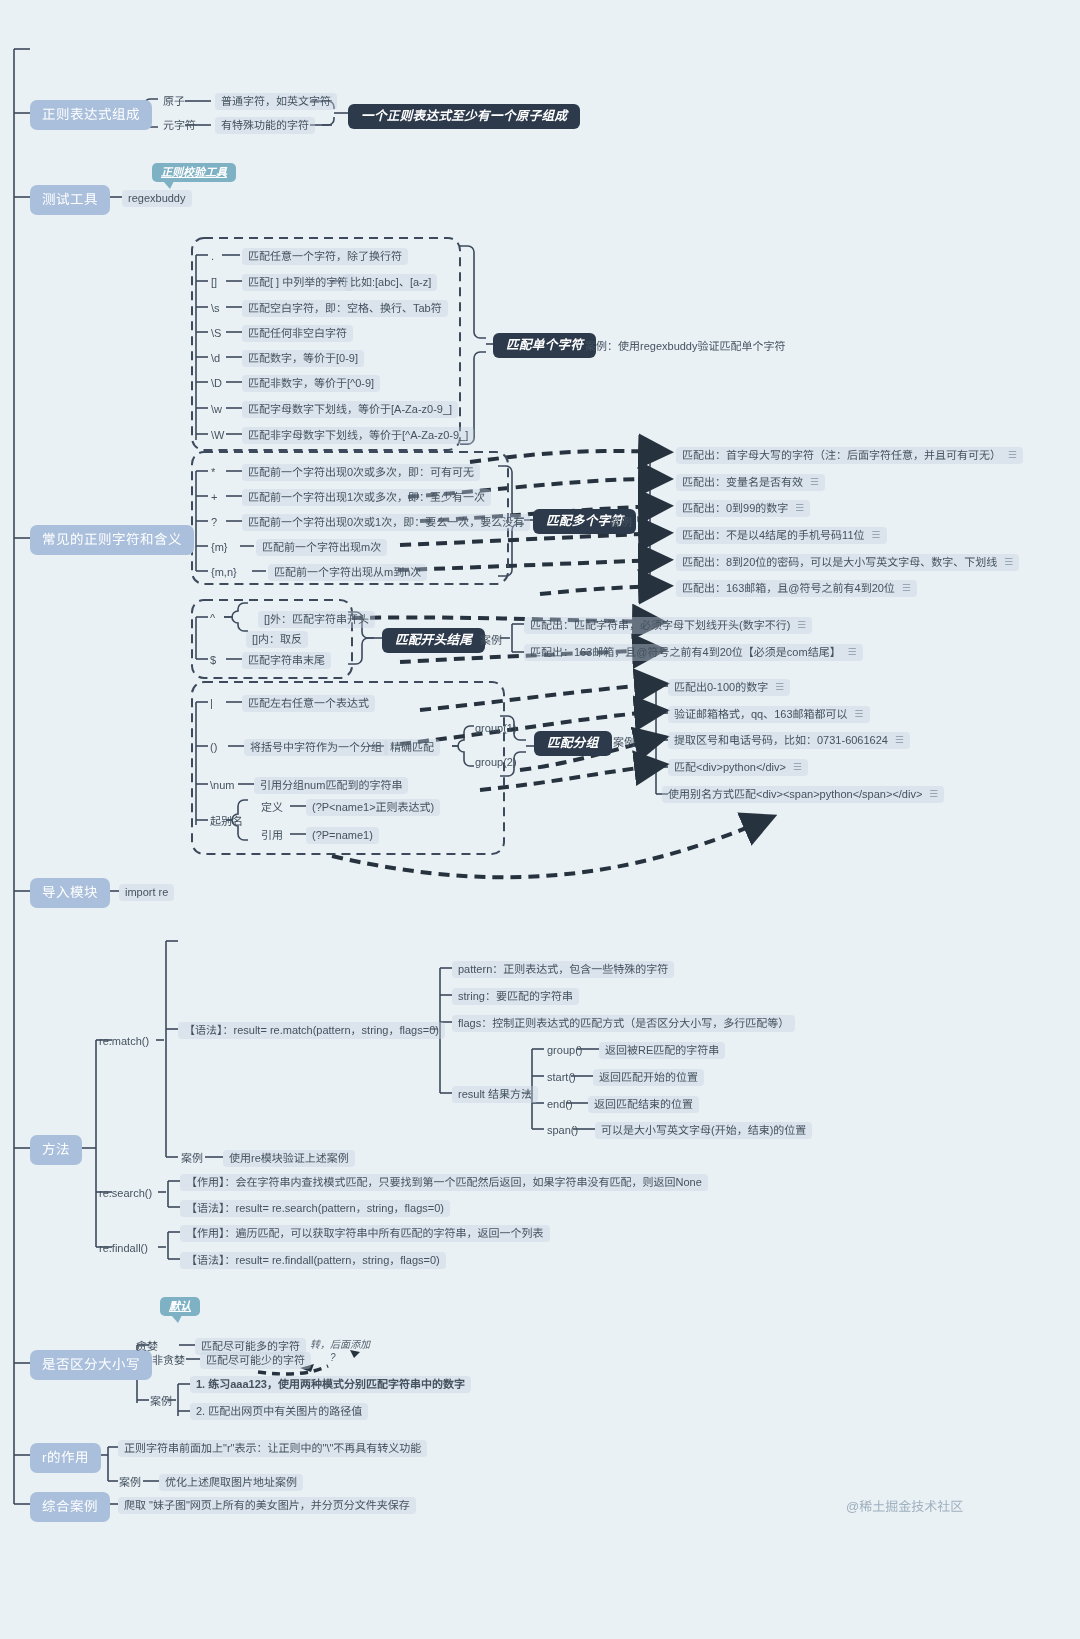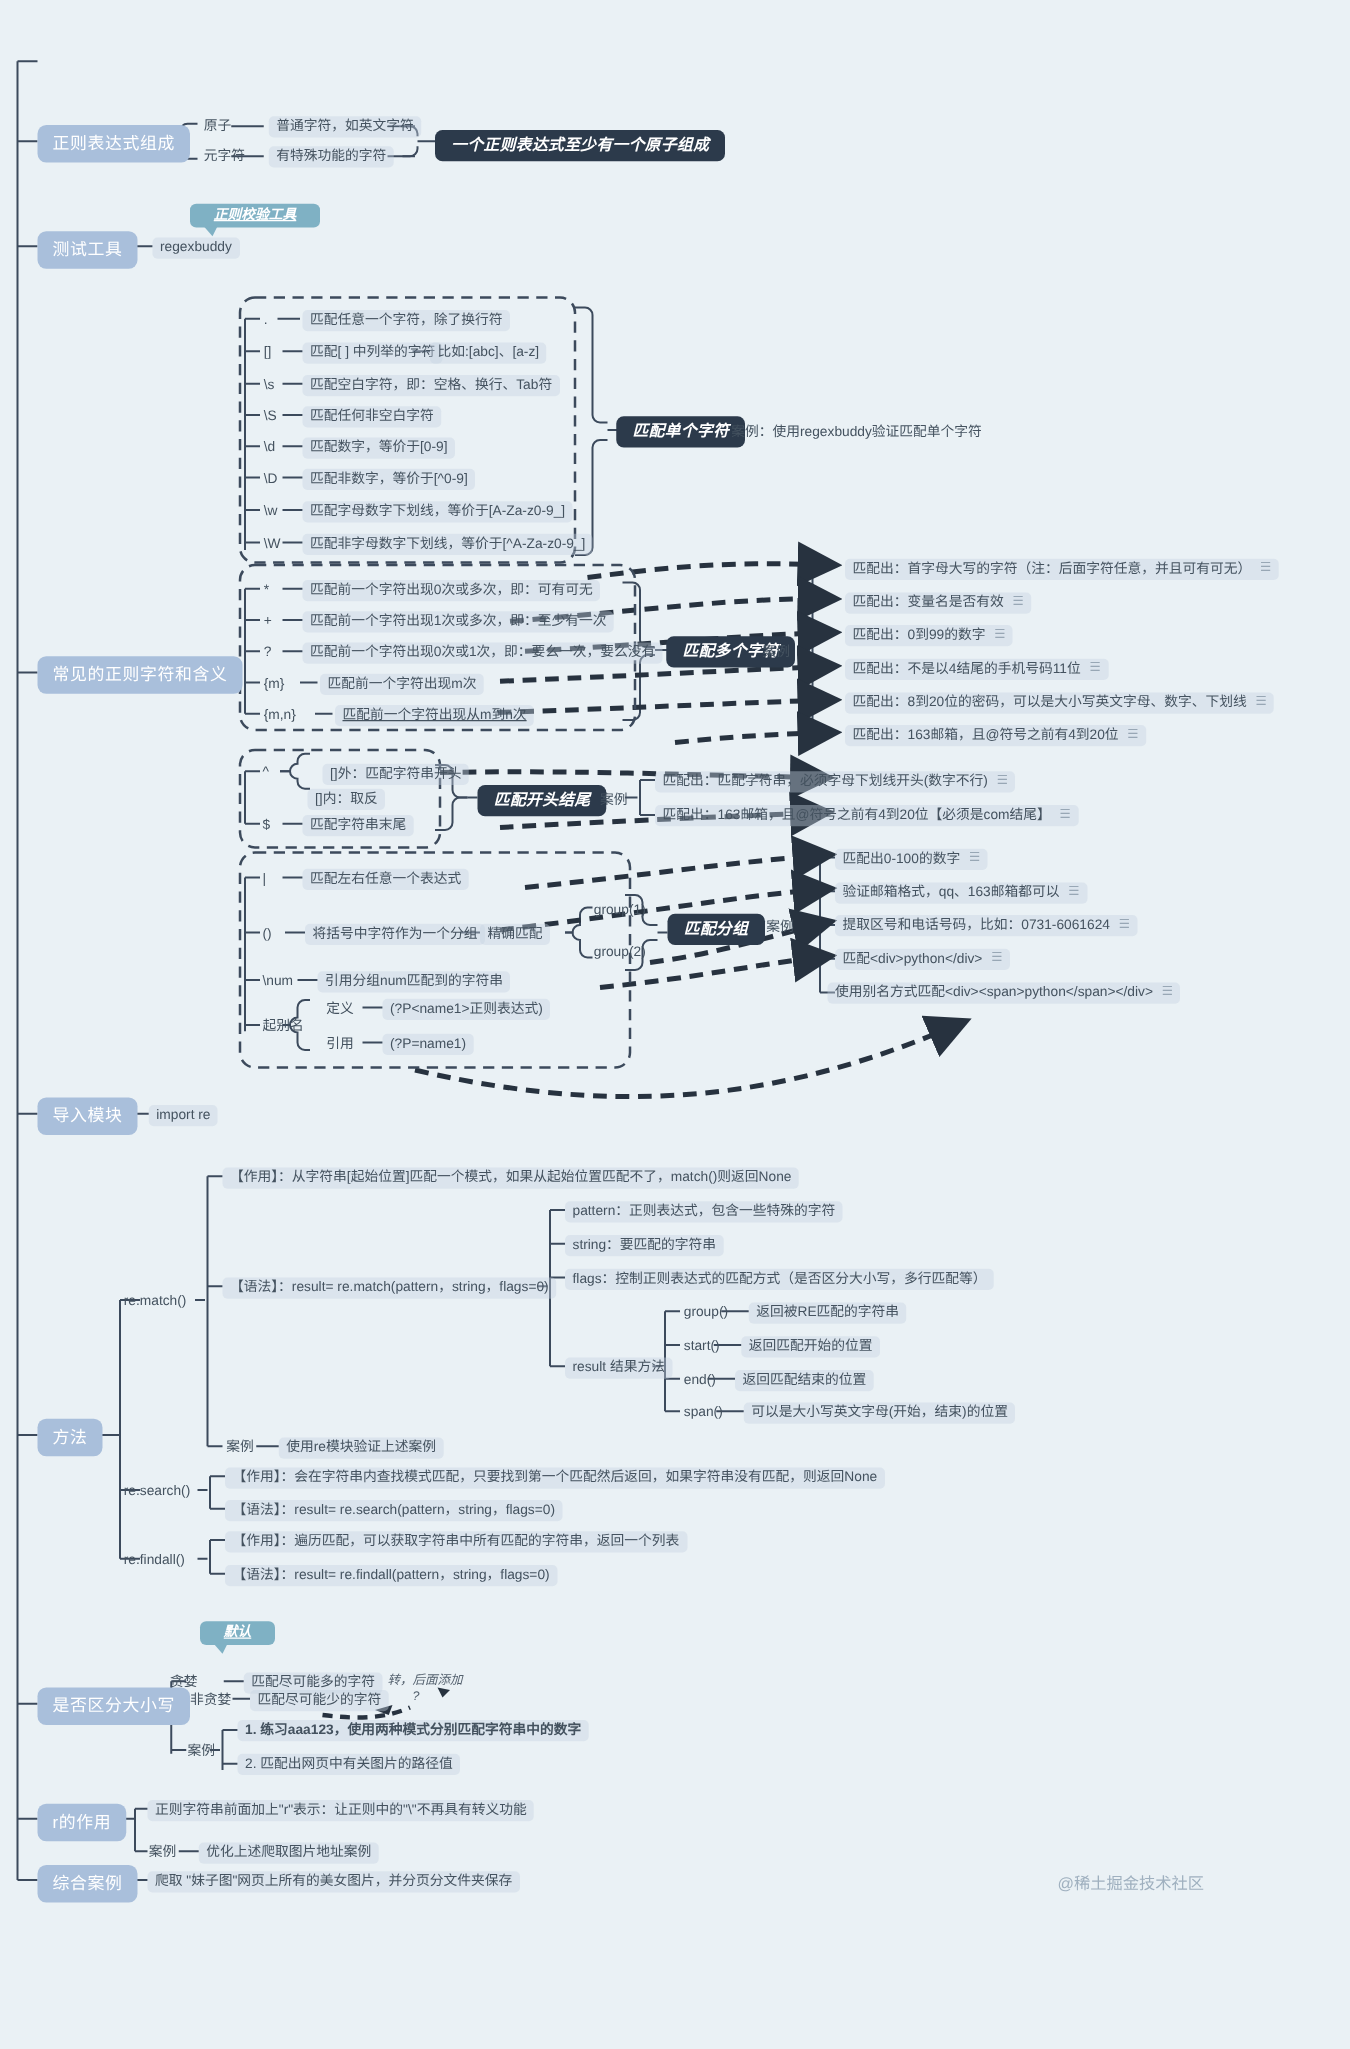--- a/index.html
+++ b/index.html
@@ -24,21 +24,21 @@
     background:#a9bfdb;color:#ffffff;border-radius:7px;
     padding:7px 12px;font-size:13.5px;letter-spacing:.5px;
   }
   .dark{
     background:#2c3a4b;color:#ffffff;border-radius:6px;
     padding:5px 13px;font-size:12.5px;font-style:italic;font-weight:bold;
     letter-spacing:.4px;
   }
   .tag{
     background:#7fb1c4;color:#ffffff;border-radius:5px;
-    padding:3px 19px;font-size:11px;font-style:italic;font-weight:bold;
+    padding:3px 9px;font-size:11px;font-style:italic;font-weight:bold;
     text-decoration:underline;
   }
   .tag::after{
     content:"";position:absolute;left:11px;bottom:-7px;width:0;height:0;
     border-left:7px solid transparent;border-right:4px solid transparent;
     border-top:8px solid #7fb1c4;
   }
   .txt{
     background:rgba(197,210,224,.40);border-radius:4px;
     padding:2px 6px;font-size:11px;color:#44525f;
@@ -316,21 +316,21 @@
 
   <div class="node txt plain" style="left:208px;top:464px;">*</div>
   <div class="node txt" style="left:242px;top:464px;">匹配前一个字符出现0次或多次，即：可有可无</div>
   <div class="node txt plain" style="left:208px;top:489px;">+</div>
   <div class="node txt" style="left:242px;top:489px;">匹配前一个字符出现1次或多次，即：至少有一次</div>
   <div class="node txt plain" style="left:208px;top:514px;">?</div>
   <div class="node txt" style="left:242px;top:514px;">匹配前一个字符出现0次或1次，即：要么一次，要么没有</div>
   <div class="node txt plain" style="left:208px;top:539px;">{m}</div>
   <div class="node txt" style="left:256px;top:539px;">匹配前一个字符出现m次</div>
   <div class="node txt plain" style="left:208px;top:564px;">{m,n}</div>
-  <div class="node txt" style="left:268px;top:564px;text-decoration:underline;">匹配前一个字符出现从m到n次</div>
+  <div class="node txt" style="left:268px;top:564px;">匹配前一个字符出现从m到n次</div>
 
   <div class="node dark" style="left:533px;top:509px;">匹配多个字符</div>
   <div class="node txt plain" style="left:607px;top:514px;">案例</div>
 
   <div class="node note" style="left:676px;top:447px;"><span>匹配出：首字母大写的字符（注：后面字符任意，并且可有可无）</span><span class="hamb">☰</span></div>
   <div class="node note" style="left:676px;top:474px;"><span>匹配出：变量名是否有效</span><span class="hamb">☰</span></div>
   <div class="node note" style="left:676px;top:500px;"><span>匹配出：0到99的数字</span><span class="hamb">☰</span></div>
   <div class="node note" style="left:676px;top:527px;"><span>匹配出：不是以4结尾的手机号码11位</span><span class="hamb">☰</span></div>
   <div class="node note" style="left:676px;top:554px;"><span>匹配出：8到20位的密码，可以是大小写英文字母、数字、下划线</span><span class="hamb">☰</span></div>
   <div class="node note" style="left:676px;top:580px;"><span>匹配出：163邮箱，且@符号之前有4到20位</span><span class="hamb">☰</span></div>
@@ -370,21 +370,20 @@
   <div class="node note" style="left:668px;top:732px;"><span>提取区号和电话号码，比如：0731-6061624</span><span class="hamb">☰</span></div>
   <div class="node note" style="left:668px;top:759px;"><span>匹配&lt;div&gt;python&lt;/div&gt;</span><span class="hamb">☰</span></div>
   <div class="node note" style="left:662px;top:786px;"><span>使用别名方式匹配&lt;div&gt;&lt;span&gt;python&lt;/span&gt;&lt;/div&gt;</span><span class="hamb">☰</span></div>
 
   <div class="node l1" style="left:30px;top:878px;">导入模块</div>
   <div class="node txt" style="left:119px;top:884px;">import re</div>
 
   <div class="node l1" style="left:30px;top:1135px;">方法</div>
 
   <div class="node txt plain" style="left:96px;top:1033px;">re.match()</div>
-  <div class="node txt" style="left:178px;top:934px;">【作用】：从字符串[起始位置]匹配一个模式，如果从起始位置匹配不了，match()则返回None</div>
   <div class="node txt" style="left:178px;top:1022px;">【语法】：result= re.match(pattern，string，flags=0)</div>
   <div class="node txt" style="left:452px;top:961px;">pattern：正则表达式，包含一些特殊的字符</div>
   <div class="node txt" style="left:452px;top:988px;">string：要匹配的字符串</div>
   <div class="node txt" style="left:452px;top:1015px;">flags：控制正则表达式的匹配方式（是否区分大小写，多行匹配等）</div>
   <div class="node txt" style="left:452px;top:1086px;">result 结果方法</div>
 
   <div class="node txt plain" style="left:544px;top:1042px;">group()</div>
   <div class="node txt" style="left:599px;top:1042px;">返回被RE匹配的字符串</div>
   <div class="node txt plain" style="left:544px;top:1069px;">start()</div>
   <div class="node txt" style="left:593px;top:1069px;">返回匹配开始的位置</div>

